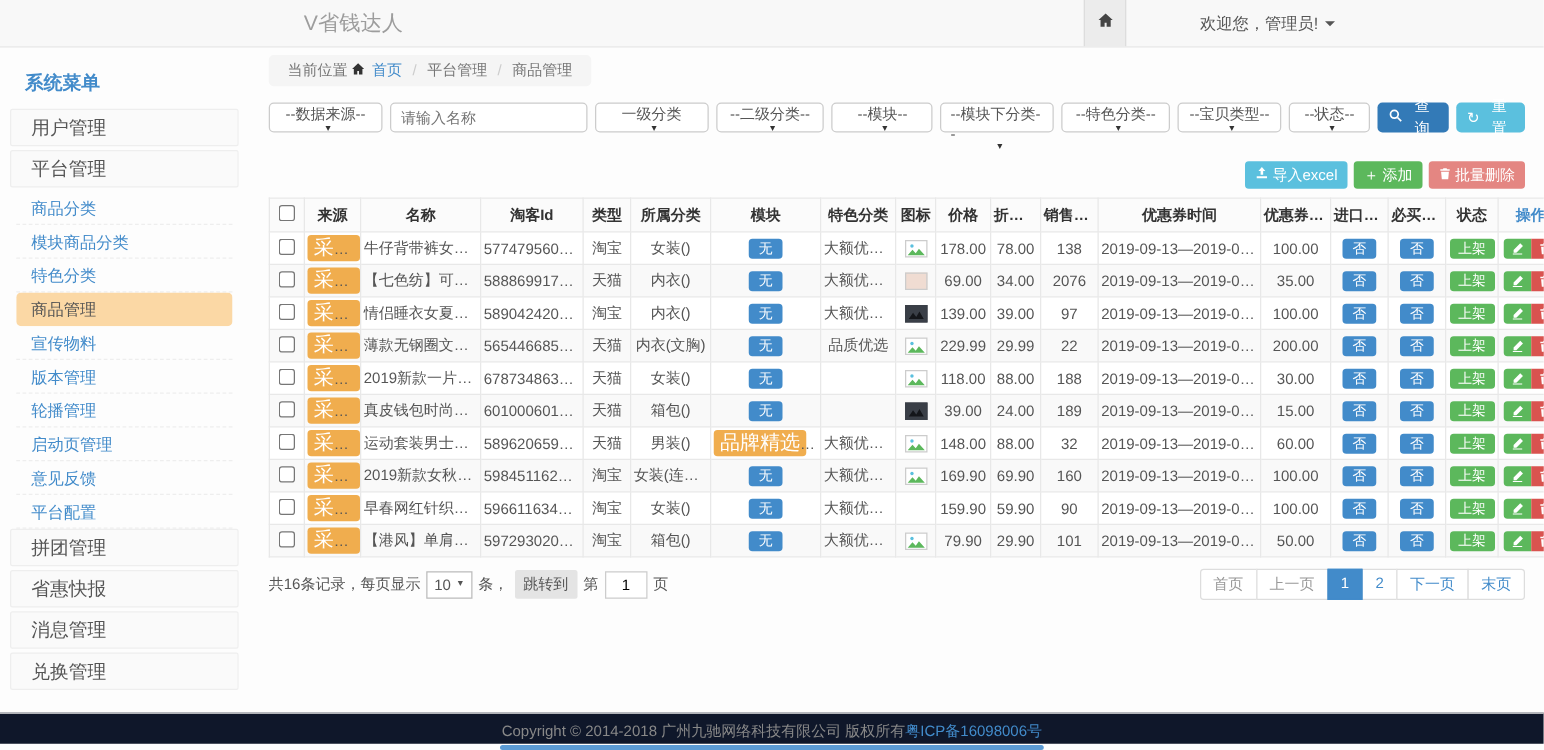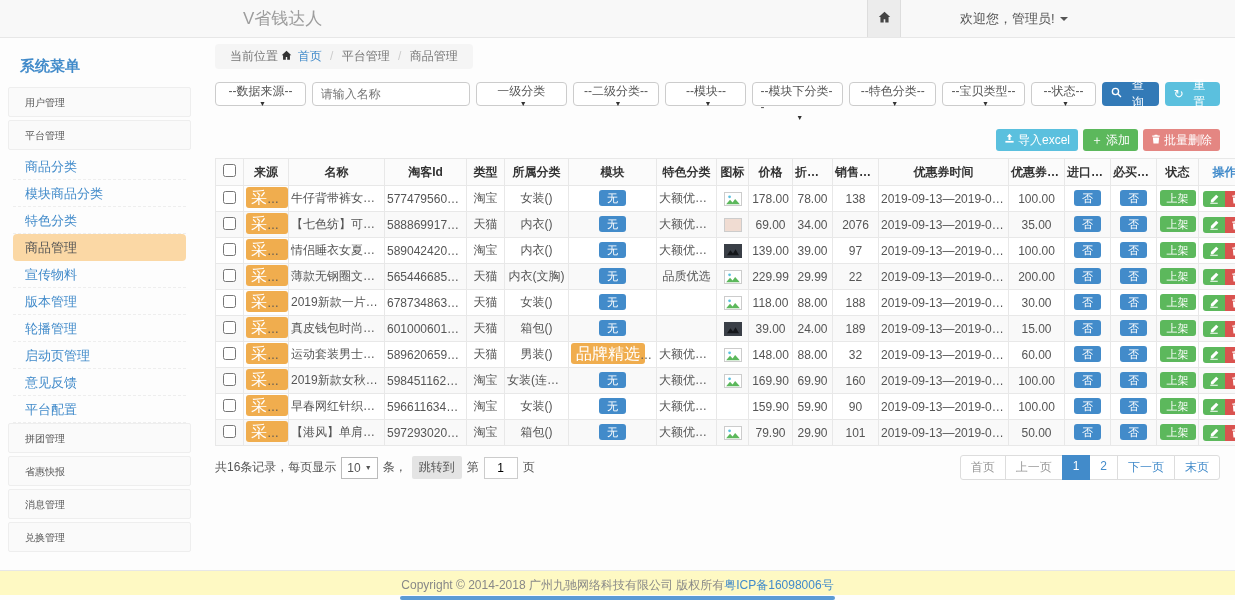--- a/index.html
+++ b/index.html
@@ -9,21 +9,21 @@
   .topbar { position:absolute; top:0; left:0; width:1235px; height:38px; background:#f8f8f8; border-bottom:1px solid #e7e7e7; z-index:20; }
   .app-title { position:absolute; left:243px; top:0; line-height:38px; font-size:17px; color:#9d9d9d; }
   .topbar-right { position:absolute; left:867px; top:0; height:37px; display:flex; align-items:stretch;gap:47px; }
   .home-btn { width:34px; background:#ececec; border-left:1px solid #ddd; border-right:1px solid #ddd; display:flex; align-items:center; justify-content:center; color:#444; cursor:pointer; }
   .welcome { display:flex; align-items:center; padding:0 12px; font-size:13px; color:#555; cursor:pointer; }
   .caret-down { display:inline-block; width:0; height:0; margin-left:5px; border-left:4px solid transparent; border-right:4px solid transparent; border-top:4px solid #555; }
 
   
   .sidebar { position:absolute; left:8px; top:48px; width:183px; height:522px; overflow:hidden; }
   .sidebar-title { color:#428bca; font-size:15px; font-weight:bold; padding:9px 12px 11px; }
-  .side-top { background:#fafafa; border:1px solid #eeeeee; border-radius:2px; margin-bottom:3px; padding:0 16px; height:30px; line-height:30px; font-size:10px; color:#555; cursor:pointer; }
+  .side-top { background:#fafafa; border:1px solid #eeeeee; border-radius:2px; margin-bottom:3px; padding:0 16px; height:30px; line-height:30px; font-size:15px; color:#555; cursor:pointer; }
   .side-sub { margin:0 5px; padding:0 12px; height:27px; line-height:27px; font-size:13px; color:#428bca; border-bottom:1px dashed #eee; cursor:pointer; }
   .side-sub.active { background:#fbd8a5; color:#555; border-radius:4px; border-bottom-color:transparent; }
 
   
   .main { position:absolute; left:215px; top:44px; width:1005px; }
   .breadcrumb { display:inline-block; background:#f5f5f5; border-radius:4px; padding:4px 15px; font-size:12px; color:#777; }
   .breadcrumb .bc-home { color:#428bca; cursor:pointer; }
   .breadcrumb .bc-sep { margin:0 5px; color:#ccc; }
   .bc-home-icon { color:#333; margin-right:2px; vertical-align:-1px; }
 
@@ -65,21 +65,21 @@
   .jump-chip { background:#e4e4e4; color:#555; padding:3px 7px; border-radius:2px; cursor:pointer; }
   .page-input { width:34px; height:22px; border:1px solid #ccc; text-align:center; font-size:12px; font-family:inherit; }
   .pager-right { display:inline-flex; }
   .page-btn { border:1px solid #ddd; background:#fff; color:#428bca; padding:3px 10px; margin-left:-1px; cursor:pointer; font-size:12px; }
   .page-btn:first-child { border-radius:3px 0 0 3px; margin-left:0; }
   .page-btn:last-child { border-radius:0 3px 3px 0; }
   .page-btn.muted { color:#999; }
   .page-btn.active { background:#428bca; border-color:#428bca; color:#fff; position:relative; }
 
   
-  .footer { position:absolute; top:570px; left:0; width:1235px; height:25px; background:#fef9c3; border-top:1px solid #e7e7e7; text-align:center; font-size:12px; color:#888; padding-top:6px; z-index:30; }
+  .footer { position:absolute; top:570px; left:0; width:1235px; height:25px; background:#0f172a; border-top:1px solid #e7e7e7; text-align:center; font-size:12px; color:#888; padding-top:6px; z-index:30; }
   .footer .icp { color:#428bca; cursor:pointer; }
   .hscroll-thumb { position:absolute; top:596px; left:400px; width:435px; height:4px; background:#5b9bd5; border-radius:2px; z-index:31; cursor:pointer; }
 </style>
 </head>
 <body>
 
 <div class="topbar">
   <div class="app-title">V省钱达人</div>
   <div class="topbar-right">
     <div class="home-btn">

